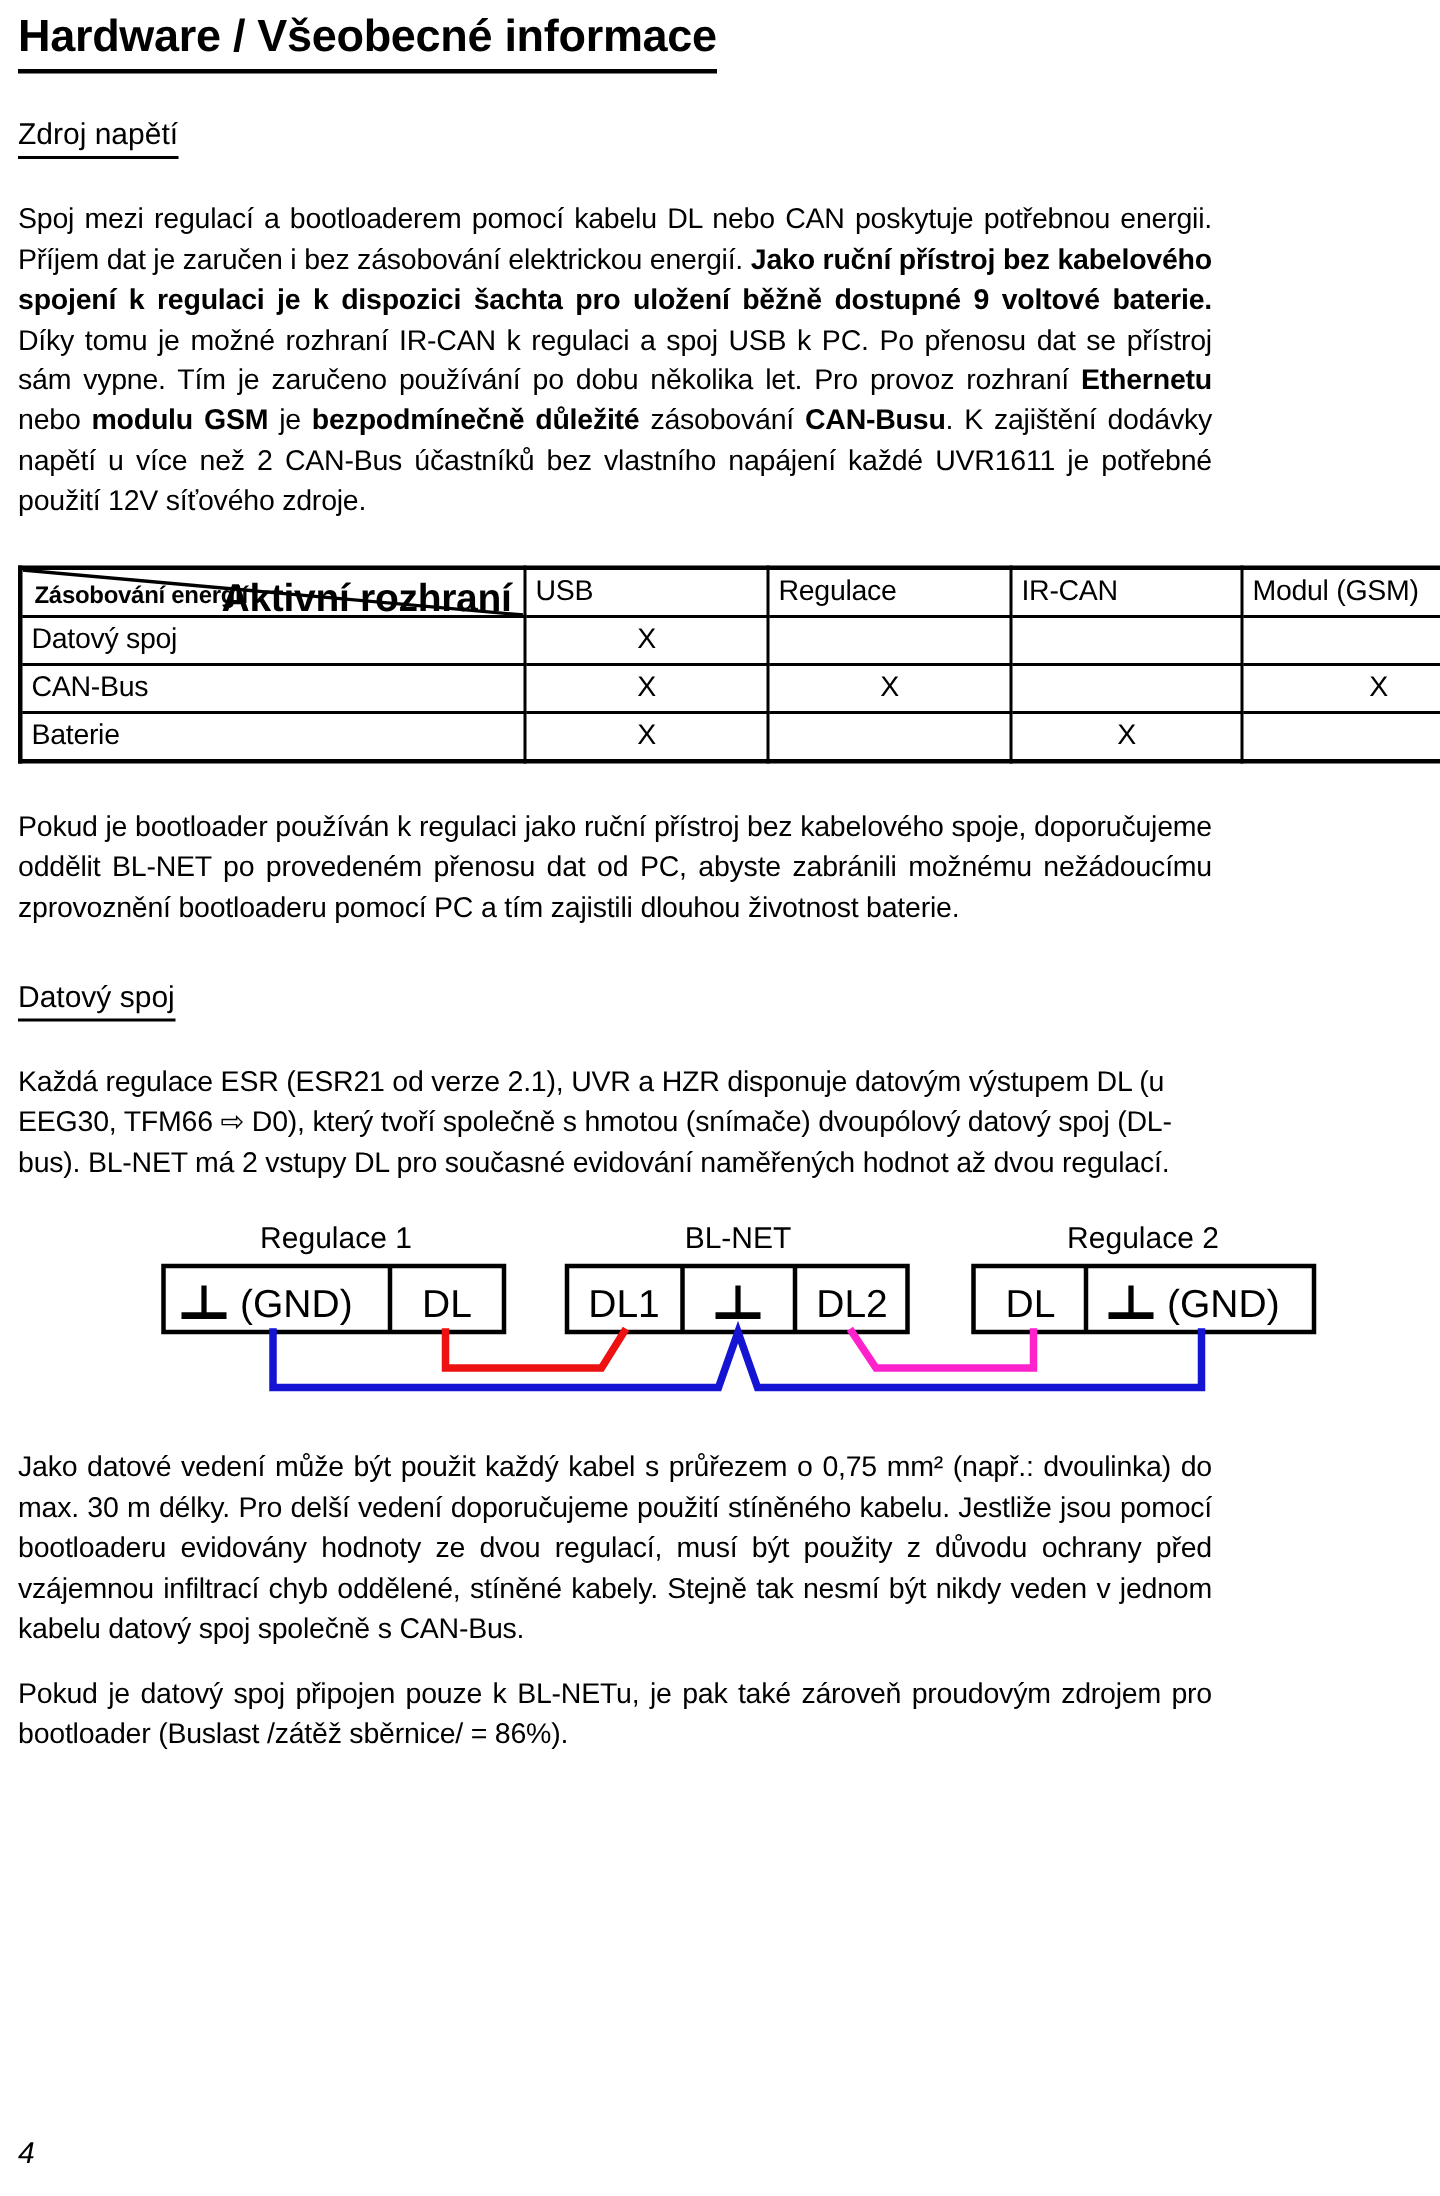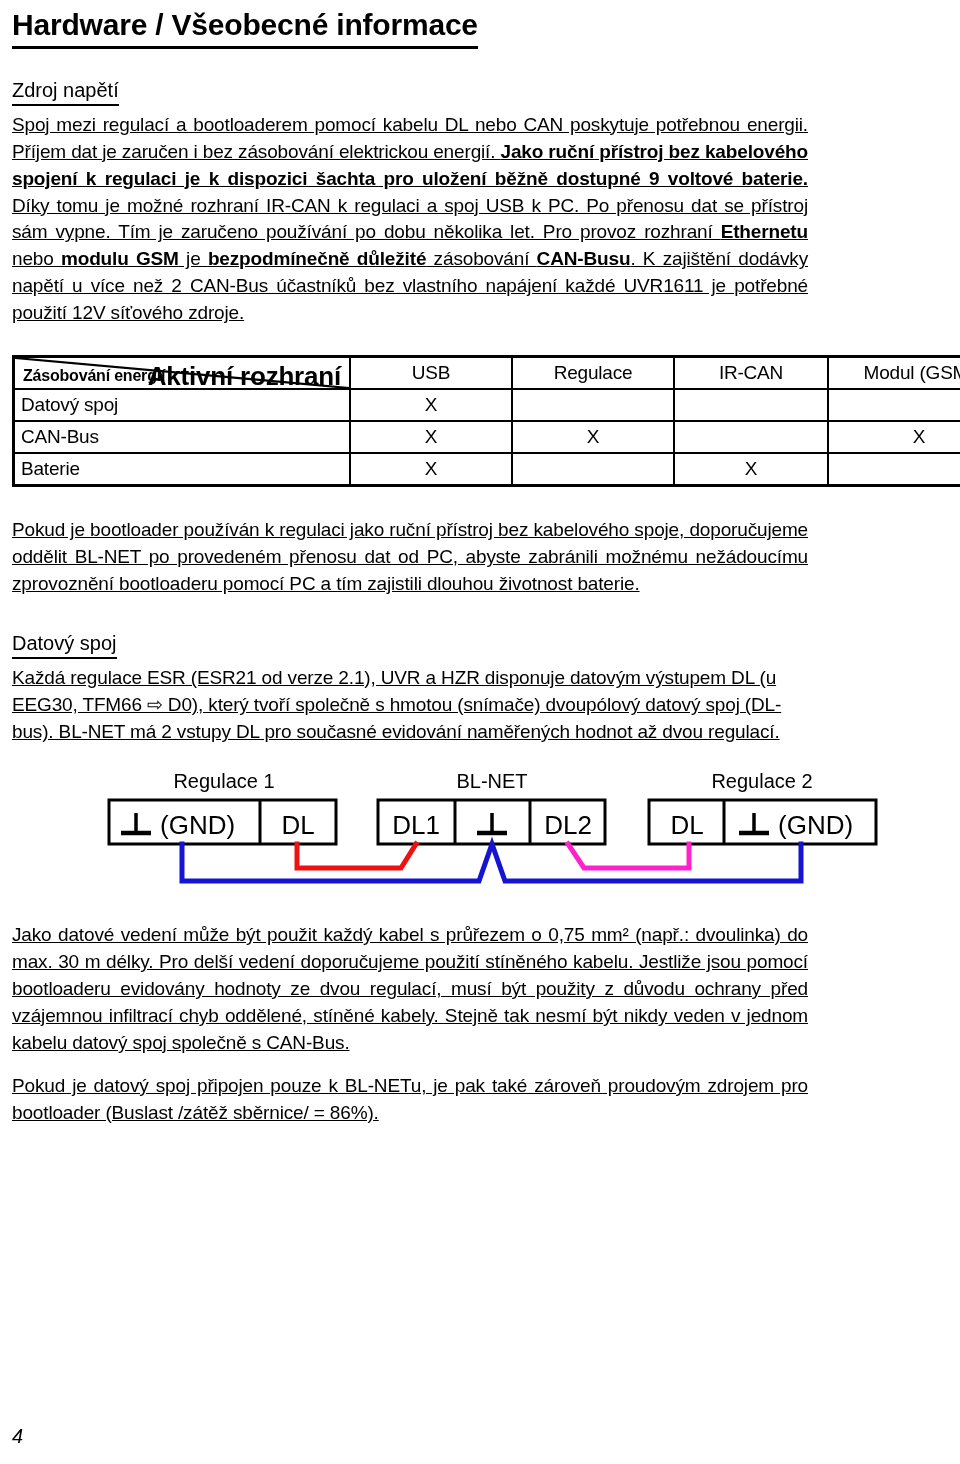--- a/index.html
+++ b/index.html
@@ -38,24 +38,23 @@
     font-weight: normal;
     margin: 30px 0 0 0;
     padding: 0 0 2px 0;
     display: inline-block;
     border-bottom: 2px solid #000;
     line-height: 1.15;
   }
   p.body-text {
     font-size: 19px;
     line-height: 1.42;
-    margin: 6px 0 0 0;
+    margin: 28px 0 0 0;
     text-align: justify;
     letter-spacing: -0.15px;
-    text-decoration: underline;
   }
   p.body-text.nojust { text-align: left; }
   .b { font-weight: bold; }
 
   
   table.iface-table {
     border-collapse: collapse;
     margin-top: 28px;
     width: 932px;
     table-layout: fixed;
@@ -90,21 +89,21 @@
     font-size: 26px;
   }
   th.corner-cell .corner-bl {
     position: absolute;
     left: 8px;
     bottom: 3px;
     font-weight: bold;
     font-size: 16px;
   }
   th.col-head {
-    text-align: center;
+    text-align: left;
     font-weight: normal;
   }
   td.row-label { text-align: left; }
   td.mark {
     text-align: center;
     font-weight: bold;
     font-size: 20px;
   }
 
   

